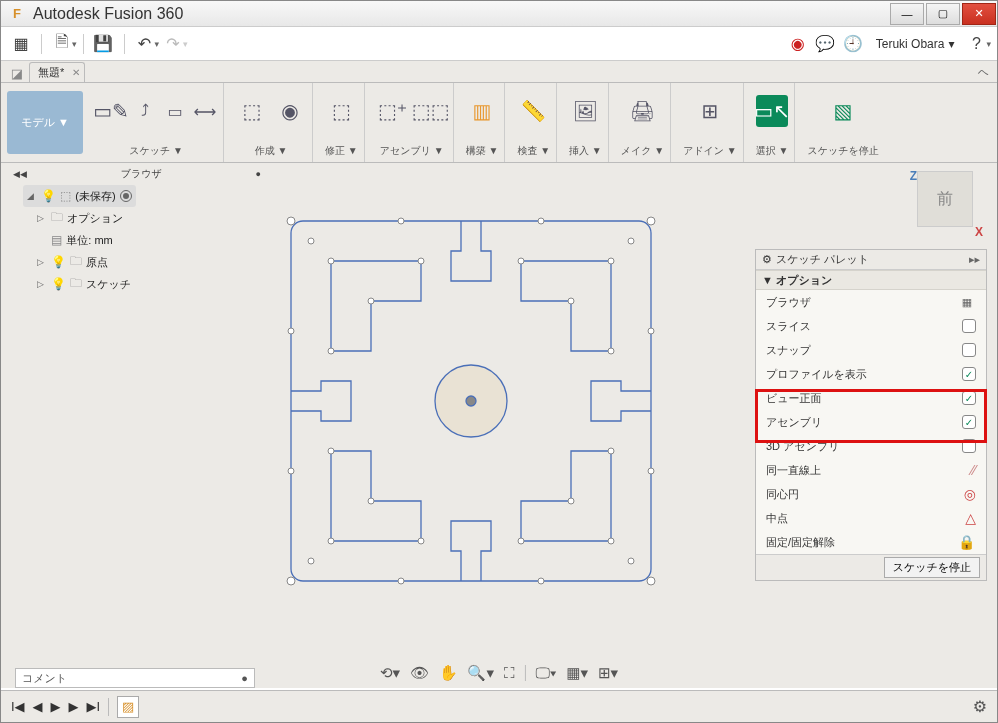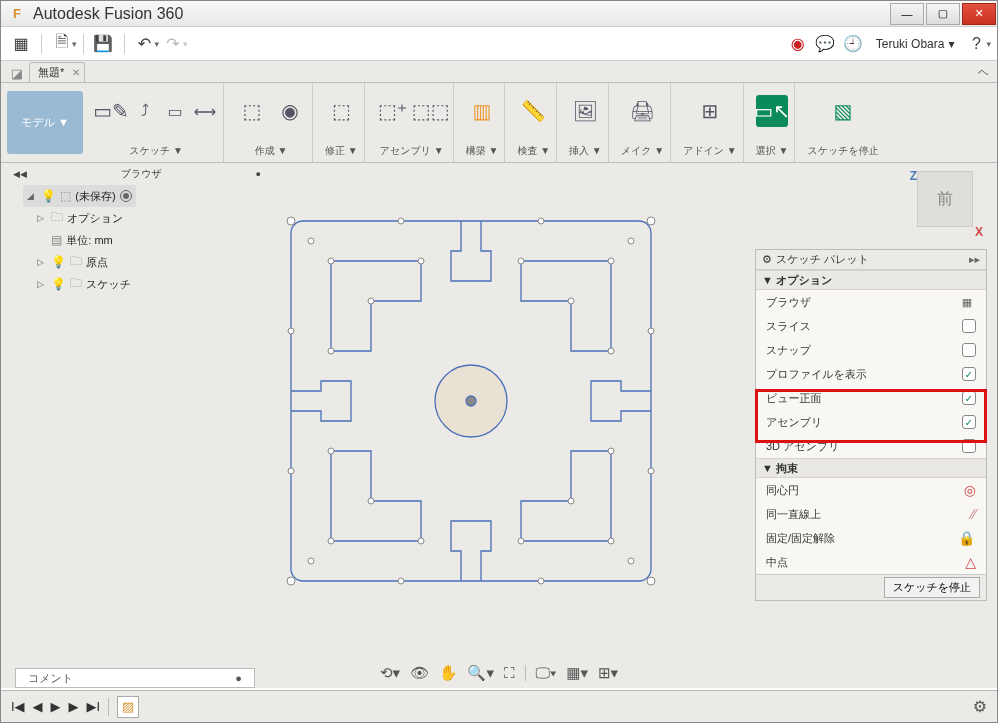--- a/index.html
+++ b/index.html
@@ -64,21 +64,21 @@
 .palette-sec-head { height: 20px; background: #eae8e2; display: flex; align-items: center; padding: 0 6px; font-weight: bold; border-top: 1px solid #d5d3cc; border-bottom: 1px solid #d5d3cc; }
 .palette-row { height: 24px; display: flex; align-items: center; padding: 0 10px; justify-content: space-between; }
 .palette-row .ctrl { width: 18px; height: 16px; display: flex; align-items: center; justify-content: center; color: #666; }
 .chk { width: 14px; height: 14px; border: 1px solid #888; border-radius: 3px; display: inline-flex; align-items: center; justify-content: center; font-size: 10px; color: #0b8a5a; background: #fff; }
 .highlight-box { position: absolute; border: 3px solid #d11; pointer-events: none; }
 .constraint-ico { color: #c88; font-size: 14px; }
 .palette-footer { height: 26px; display: flex; justify-content: flex-end; align-items: center; padding: 0 6px; border-top: 1px solid #ccc; background: #eceae6; }
 .palette-footer button { font-size: 11px; padding: 2px 8px; background: #f2f2f2; border: 1px solid #aaa; cursor: pointer; }
 
 
-.comment-bar { position: absolute; bottom: 34px; left: 14px; width: 240px; height: 20px; background: #fff; border: 1px solid #bbb; display: flex; align-items: center; justify-content: space-between; padding: 0 12px; font-size: 11px; color: #555; }
+.comment-bar { position: absolute; bottom: 34px; left: 14px; width: 240px; height: 20px; background: #fff; border: 1px solid #bbb; display: flex; align-items: center; justify-content: space-between; padding: 0 6px; font-size: 11px; color: #555; }
 .canvas-tools { position: absolute; bottom: 40px; left: 50%; transform: translateX(-50%); display: flex; gap: 10px; align-items: center; font-size: 15px; color: #555; }
 .canvas-tools .sep { width: 1px; height: 16px; background: #bbb; }
 .canvas-tools span { cursor: pointer; }
 
 .timeline { position: absolute; bottom: 0; left: 0; right: 0; height: 32px; background: #eceae6; border-top: 1px solid #bbb; display: flex; align-items: center; padding: 0 10px; gap: 8px; }
 .timeline-btn { font-size: 13px; color: #333; cursor: pointer; }
 .timeline-sep { width: 1px; height: 18px; background: #bbb; }
 .timeline-feat { width: 22px; height: 22px; background: #fff; border: 1px solid #aaa; display: flex; align-items: center; justify-content: center; font-size: 13px; color: #d7902a; }
 .timeline-gear { margin-left: auto; color: #555; font-size: 16px; cursor: pointer; }
 
@@ -327,36 +327,35 @@
       <span class="chk">✓</span>
     </div>
   <div class="palette-row">
       <span>アセンブリ</span>
       <span class="chk">✓</span>
     </div>
   <div class="palette-row">
       <span>3D アセンブリ</span>
       <span class="chk"></span>
     </div>
-  <div class="palette-sec-head">▼ 拘束</div>
+  <div class="palette-row">
+      <span>同一直線上</span>
+      <span class="constraint-ico">⁄⁄</span>
+    </div>
   <div class="palette-row">
       <span>同心円</span>
       <span class="constraint-ico" style="color:#c44">◎</span>
     </div>
   <div class="palette-row">
-      <span>同一直線上</span>
-      <span class="constraint-ico">⁄⁄</span>
+      <span>中点</span>
+      <span class="constraint-ico" style="color:#c44">△</span>
     </div>
   <div class="palette-row">
       <span>固定/固定解除</span>
       <span class="constraint-ico" style="color:#d89030">🔒</span>
-    </div>
-  <div class="palette-row">
-      <span>中点</span>
-      <span class="constraint-ico" style="color:#c44">△</span>
     </div>
   <div class="palette-footer">
     <button>スケッチを停止</button>
   </div>
 </div>
 
 <div class="highlight-box" style="top:388px; right:10px; width:232px; height:54px;"></div>
 
 <div class="comment-bar">
   <span>コメント</span>

